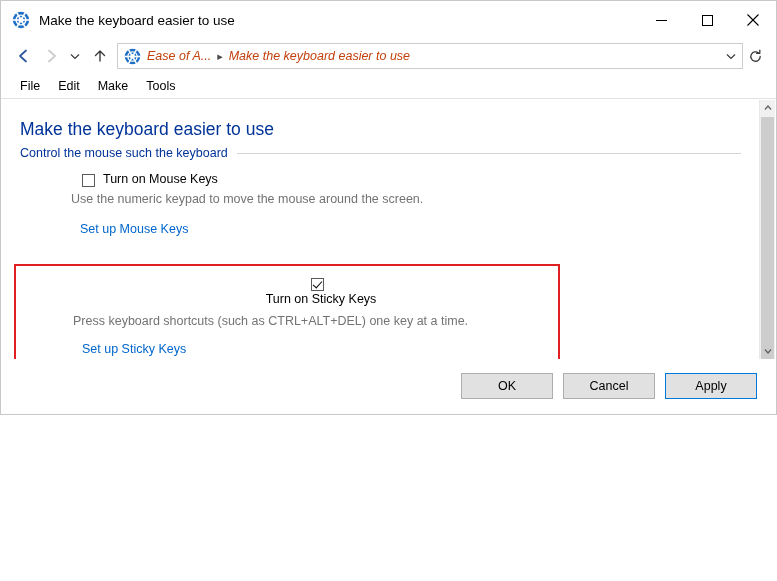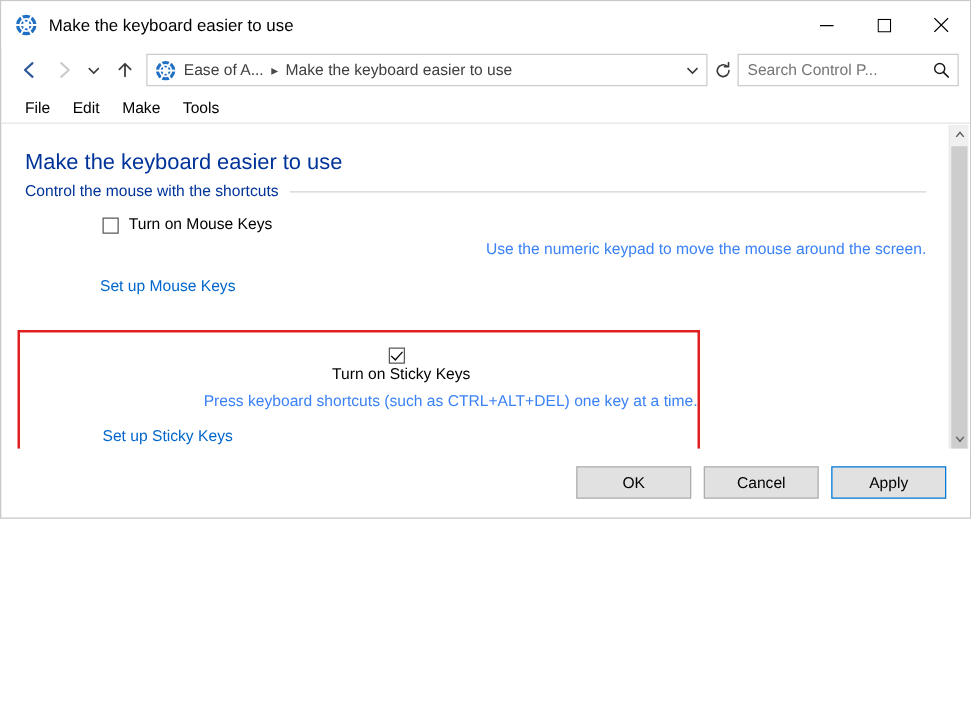--- a/index.html
+++ b/index.html
@@ -100,23 +100,24 @@
     min-width: 0;
   }
   .crumb-icon {
     width: 17px;
     height: 17px;
     margin: 0 5px 0 6px;
     flex: 0 0 auto;
   }
   .crumb {
     font-size: 12.5px;
-    color: #404040;
+    color: #c2410c;
     white-space: nowrap;
     padding: 0 1px;
+    font-style: italic;
   }
   .crumb-sep {
     color: #4a4a4a;
     font-size: 11px;
     padding: 0 5px;
     flex: 0 0 auto;
   }
   .crumb-spacer { flex: 1 1 auto; }
   .crumb-drop {
     width: 22px;
@@ -251,24 +252,23 @@
     transform: rotate(42deg);
   }
   .check-label {
     font-size: 12.5px;
     color: #000000;
     line-height: 16px;
   }
   .desc {
     margin-left: 51px;
     font-size: 12.5px;
-    color: #3b82f6;
+    color: #737373;
     margin-bottom: 14px;
     line-height: 17px;
-    text-align: right;
   }
   .link {
     margin-left: 60px;
     font-size: 12.5px;
     color: #0066cc;
     text-decoration: none;
     display: inline-block;
     margin-bottom: 6px;
   }
 
@@ -428,46 +428,37 @@
       </span>
     </div>
 
     <div class="refresh-btn">
       <svg width="15" height="15" viewBox="0 0 16 16">
         <path d="M13 8 A5 5 0 1 1 11.2 4.2" fill="none" stroke="#3a3a3a" stroke-width="1.4" stroke-linecap="round"></path>
         <path d="M12.6 1.2 L12.6 4.6 L9.2 4.6" fill="none" stroke="#3a3a3a" stroke-width="1.4" stroke-linecap="round" stroke-linejoin="round"></path>
       </svg>
     </div>
 
-    <div class="searchbox">
-      <input type="text" placeholder="Search Control P..." style="">
-      <span class="search-icon-wrap">
-        <svg width="14" height="14" viewBox="0 0 16 16">
-          <circle cx="6.6" cy="6.6" r="4.6" fill="none" stroke="#1a1a1a" stroke-width="1.3"></circle>
-          <path d="M10.1 10.1 L14.4 14.4" stroke="#1a1a1a" stroke-width="1.6" stroke-linecap="round"></path>
-        </svg>
-      </span>
-    </div>
   </div>
 
   <div class="menubar">
     <div class="menu-item">File</div>
     <div class="menu-item">Edit</div>
     <div class="menu-item">Make</div>
     <div class="menu-item">Tools</div>
   </div>
 
   <div class="content-area">
     <div class="content-inner">
 
       <div class="page-title">Make the keyboard easier to use</div>
 
       <div class="section">
         <div class="section-head">
-          <span>Control the mouse with the shortcuts</span>
+          <span>Control the mouse such the keyboard</span>
           <span class="rule"></span>
         </div>
         <div class="check-row">
           <span class="cbox"></span>
           <span class="check-label">Turn on Mouse Keys</span>
         </div>
         <div class="desc">Use the numeric keypad to move the mouse around the screen.</div>
         <a class="link" href="#">Set up Mouse Keys</a>
       </div>
 

